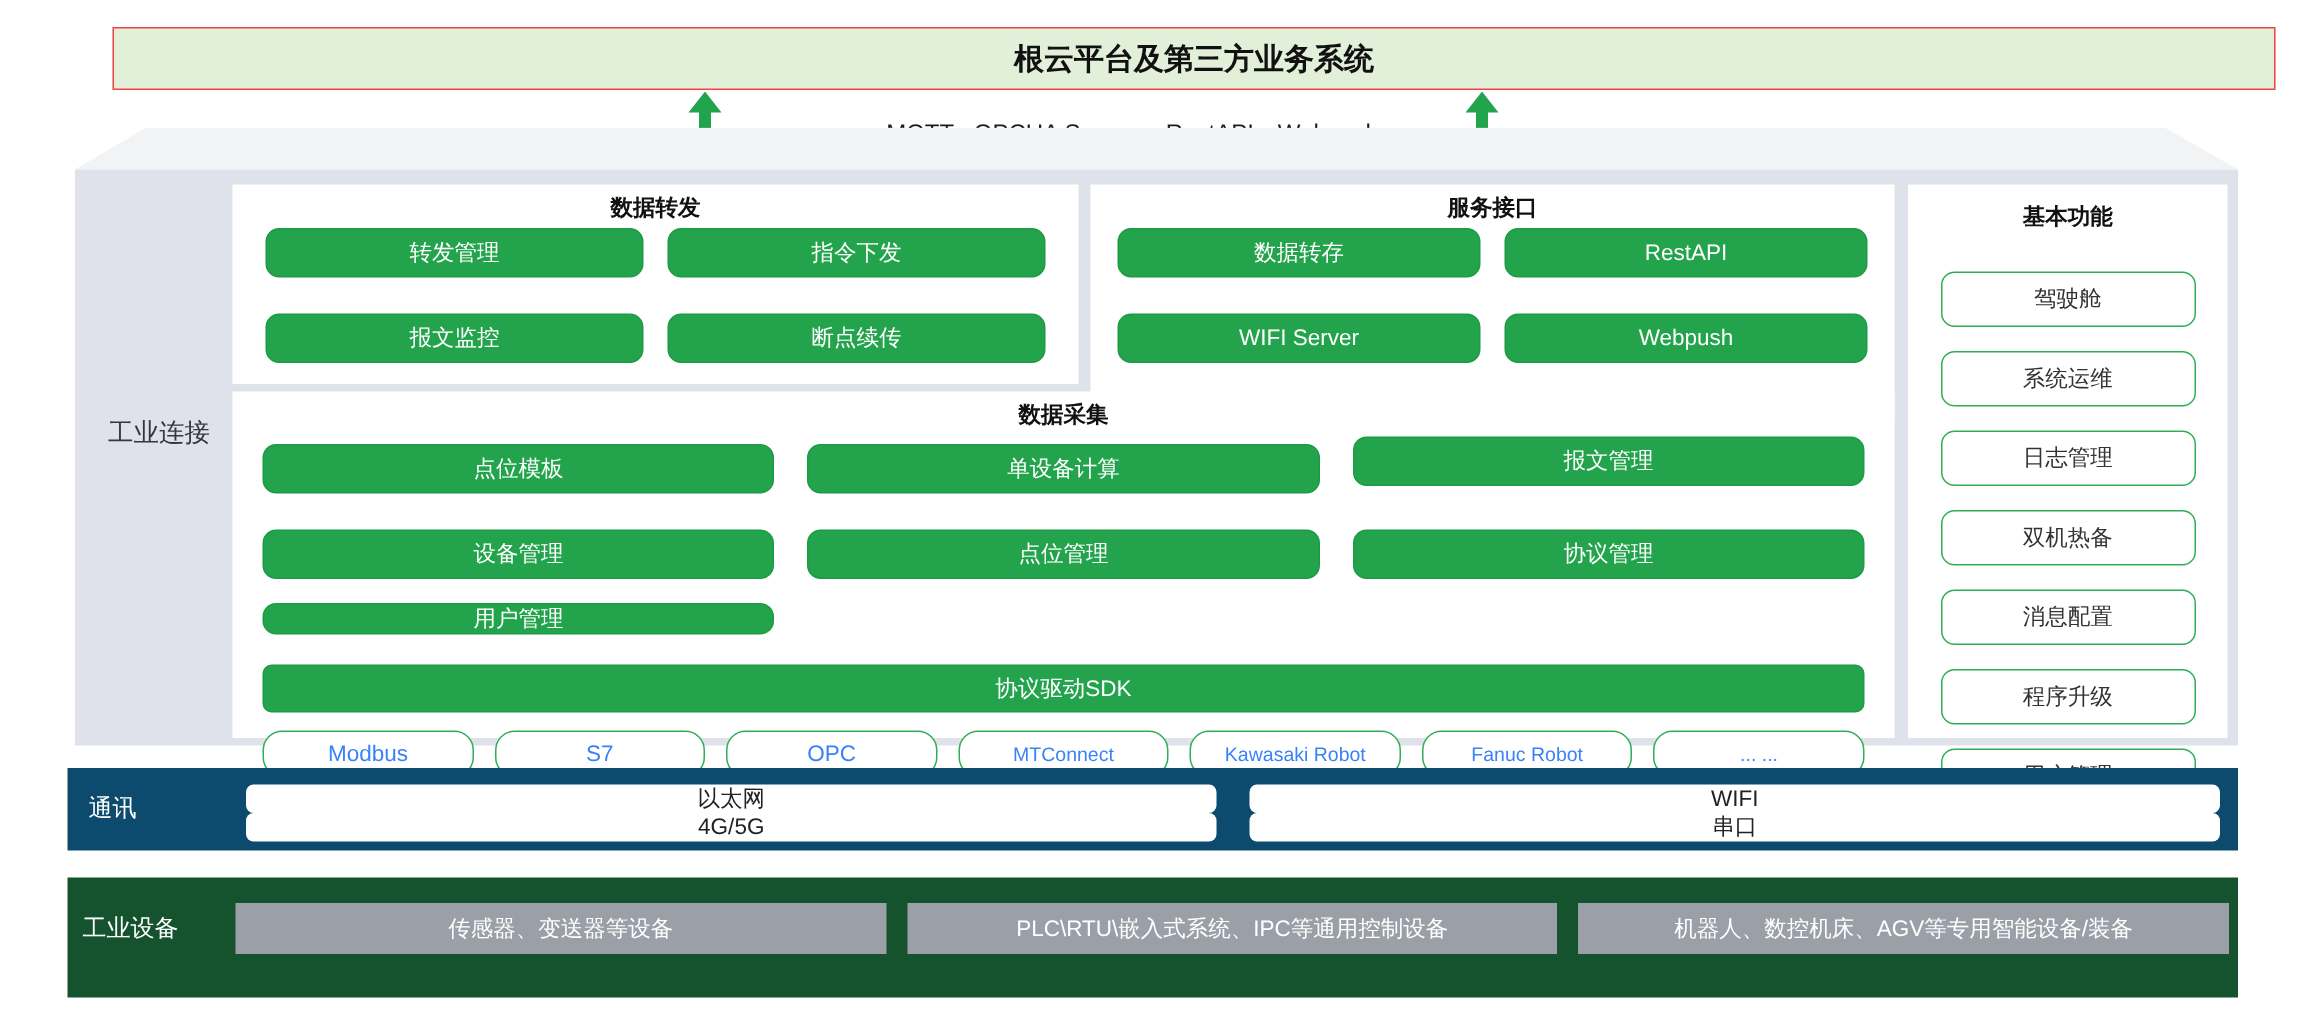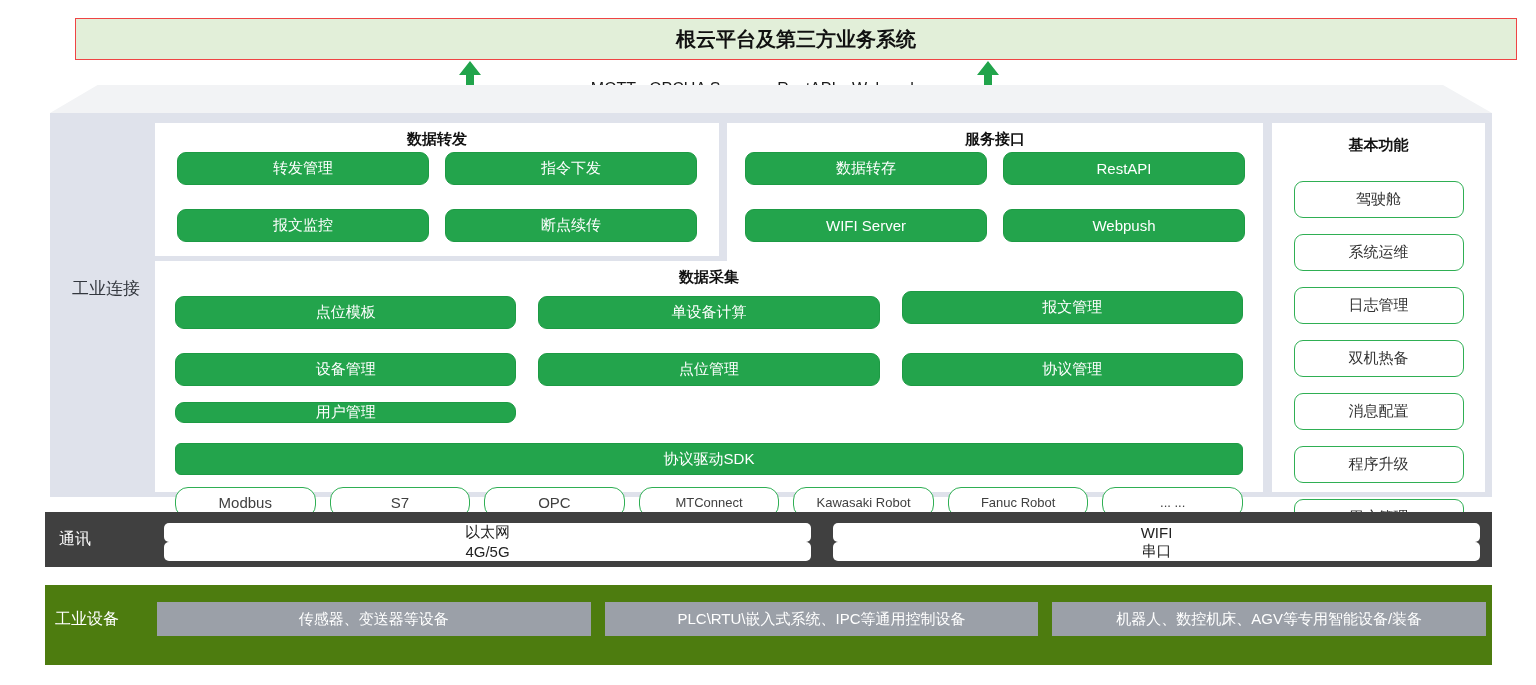--- a/index.html
+++ b/index.html
@@ -38,39 +38,39 @@
   .grid4{display:grid;grid-template-columns:repeat(3,1fr);grid-template-rows:33px 33px;
     column-gap:22px;row-gap:24px;margin-top:9px;}
   .gbtn{background:#23a44c;border:1px solid #1d9a44;border-radius:9px;color:#ffffff;
     font-size:15px;display:flex;align-items:center;justify-content:center;box-sizing:border-box;}
   .up8{transform:translateY(-8px);}
   .up5{transform:translateY(-5px);}
 
   .sdk-bar{margin-top:12px;height:30px;background:#23a44c;border:1px solid #1d9a44;
     border-radius:6px;color:#fff;font-size:15px;display:flex;align-items:center;justify-content:center;}
   .drivers{display:grid;grid-template-columns:repeat(7,1fr);column-gap:14px;margin-top:12px;height:31px;}
-  .drv{background:#ffffff;border:1.5px solid #2faf54;border-radius:13px;color:#404040;
+  .drv{background:#ffffff;border:1.5px solid #2faf54;border-radius:13px;color:#3b82f6;
     font-size:15px;display:flex;align-items:center;justify-content:center;box-sizing:border-box;}
   .drivers .drv:nth-child(n+4){font-size:13px;}
 
   .basic-list{display:flex;flex-direction:column;align-items:center;gap:16px;margin-top:26px;}
   .obtn{width:170px;height:37px;background:#ffffff;border:1.5px solid #2faf54;border-radius:9px;
     color:#333;font-size:15px;display:flex;align-items:center;justify-content:center;box-sizing:border-box;}
   .sp-basic .sp-head{margin-top:12px;}
 
   
-  .comm-bar{position:absolute;left:45px;top:512px;width:1447px;height:55px;background:#404040;
+  .comm-bar{position:absolute;left:45px;top:512px;width:1447px;height:55px;background:#0c4a6e;
     display:flex;align-items:center;box-sizing:border-box;padding:0 12px;}
   .comm-label{width:107px;color:#ffffff;font-size:16px;padding-left:2px;box-sizing:border-box;}
   .comm-items{flex:1;display:grid;grid-template-columns:repeat(2,1fr);column-gap:22px;height:34px;}
   .wbtn{background:#ffffff;border-radius:5px;color:#222;font-size:15px;
     display:flex;align-items:center;justify-content:center;}
 
   
-  .dev-bar{position:absolute;left:45px;top:585px;width:1447px;height:80px;background:#4d7c0f;
+  .dev-bar{position:absolute;left:45px;top:585px;width:1447px;height:80px;background:#14532d;
     display:flex;align-items:center;box-sizing:border-box;padding:0 6px 12px 10px;}
   .dev-label{width:102px;color:#ffffff;font-size:16px;}
   .dev-items{flex:1;display:grid;grid-template-columns:repeat(3,1fr);column-gap:14px;height:34px;}
   .dev-box{background:#9ba0a8;color:#ffffff;font-size:15px;
     display:flex;align-items:center;justify-content:center;}
 </style>
 </head>
 <body>
 
 <div class="stage">

